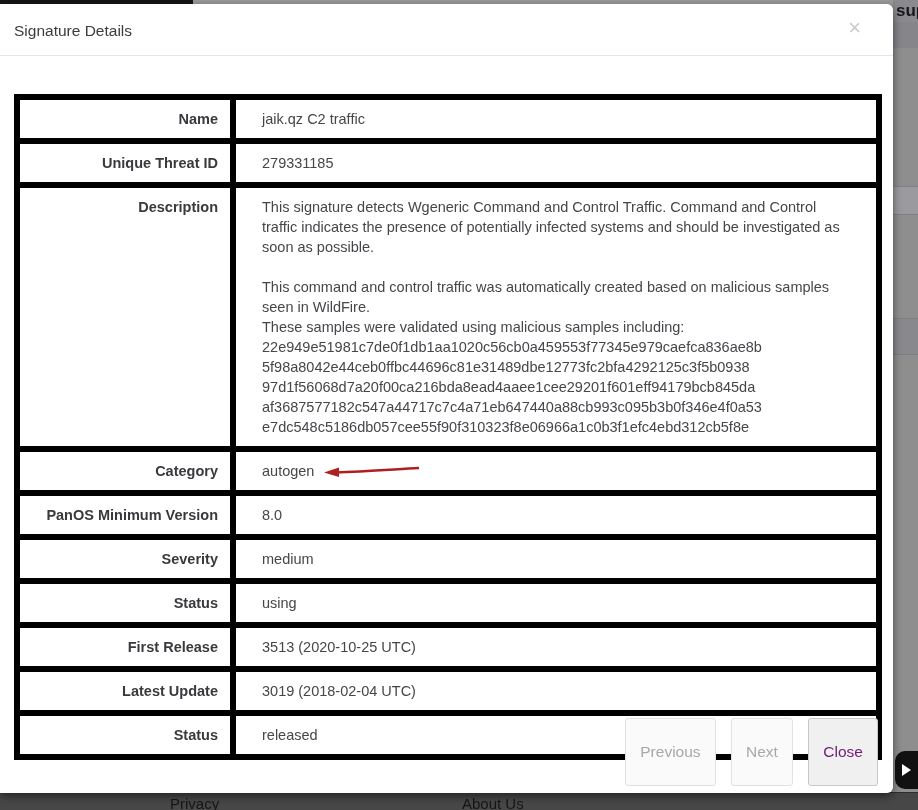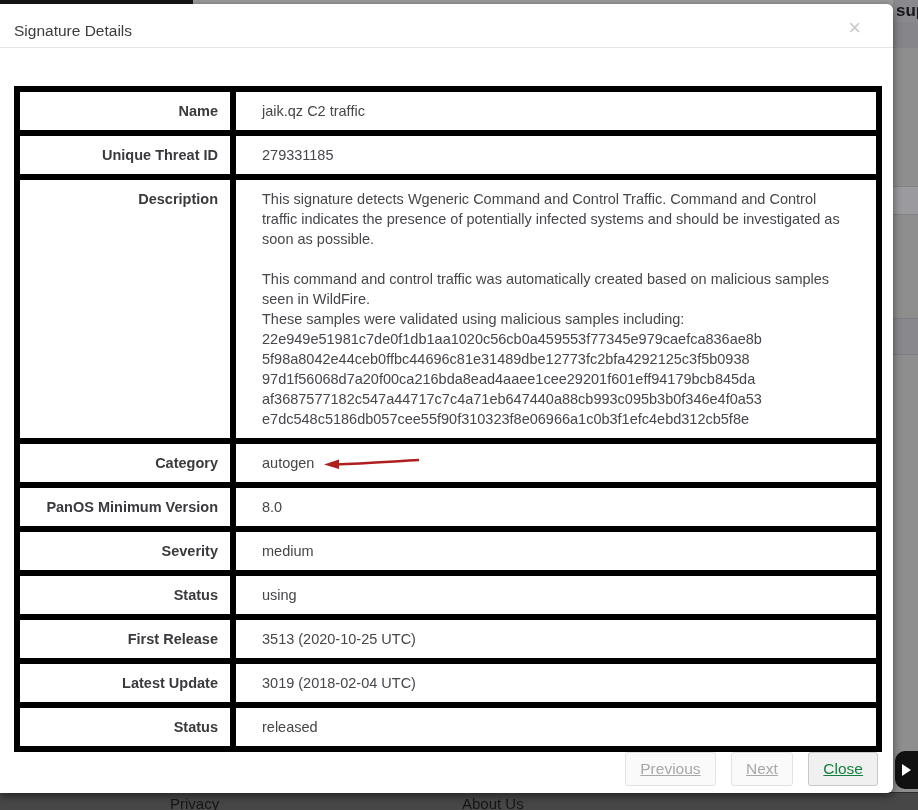--- a/index.html
+++ b/index.html
@@ -24,38 +24,38 @@
                   border-left:9px solid #fff; border-top:6px solid transparent; border-bottom:6px solid transparent; }
   .bg-footer-band { position:absolute; left:0; top:792px; width:918px; height:18px; background:#474747;
                     border-top:1px solid #2e2e2e; }
   .bg-footer-link { position:absolute; top:795px; font-size:15px; color:#161616; }
   .bg-footer-link.privacy { left:170px; }
   .bg-footer-link.about { left:462px; }
 
   
   .modal { position:absolute; left:0; top:4px; width:893px; height:789px; background:#fff;
            border-radius:0 6px 6px 0; box-shadow:0 3px 9px rgba(0,0,0,.5); }
-  .modal-header { position:relative; height:44px; border-bottom:1px solid #e5e5e5; }
+  .modal-header { position:relative; height:52px; border-bottom:1px solid #e5e5e5; }
   .modal-title { position:absolute; left:14px; top:18px; font-size:15.5px; color:#3c3c40; }
   .modal-close { position:absolute; right:32px; top:13px; font-size:22px; line-height:22px;
                  color:#c9c9c9; background:none; border:none; cursor:pointer; font-family:inherit; }
 
   table.detail { border-collapse:collapse; margin:38px 0 0 14px; width:868px; table-layout:fixed; }
   table.detail th, table.detail td { border:6px solid #000000; font-size:14.5px; line-height:20px; vertical-align:top; }
   table.detail th { width:216px; text-align:right; font-weight:bold; color:#3a3a3e; padding:9px 12px 9px 6px; }
   table.detail td { color:#46464b; padding:9px 26px; }
   td.preline { white-space:pre-line; }
   .cat-cell { position:relative; }
   .cat-arrow { vertical-align:middle; margin-left:8px; }
 
   .modal-footer { position:absolute; right:15px; bottom:7px; }
-  .btn { display:inline-block; font-family:inherit; font-size:15.5px; padding:7px 14px; margin-left:11px;
-         border-radius:3px; cursor:pointer;text-decoration:underline; }
+  .btn { display:inline-block; font-family:inherit; font-size:15.5px; padding:24px 14px; margin-left:11px;
+         border-radius:3px; cursor:pointer; }
   .btn-prev, .btn-next { background:#fafafa; border:1px solid #e2e2e2; color:#a8a8a8; }
-  .btn-close { background:#f0f0f0; border:1px solid #c8c8c8; color:#15803d; }
+  .btn-close { background:#f0f0f0; border:1px solid #c8c8c8; color:#701a75; }
 </style>
 </head>
 <body>
 
 <div class="backdrop">
   <div class="bg-topbar-left"></div>
   <div class="bg-topbar-mid"></div>
   <div class="bg-navrail"></div>
   <div class="bg-nav-text">sup</div>
   <div class="bg-navrail-shade"></div>

